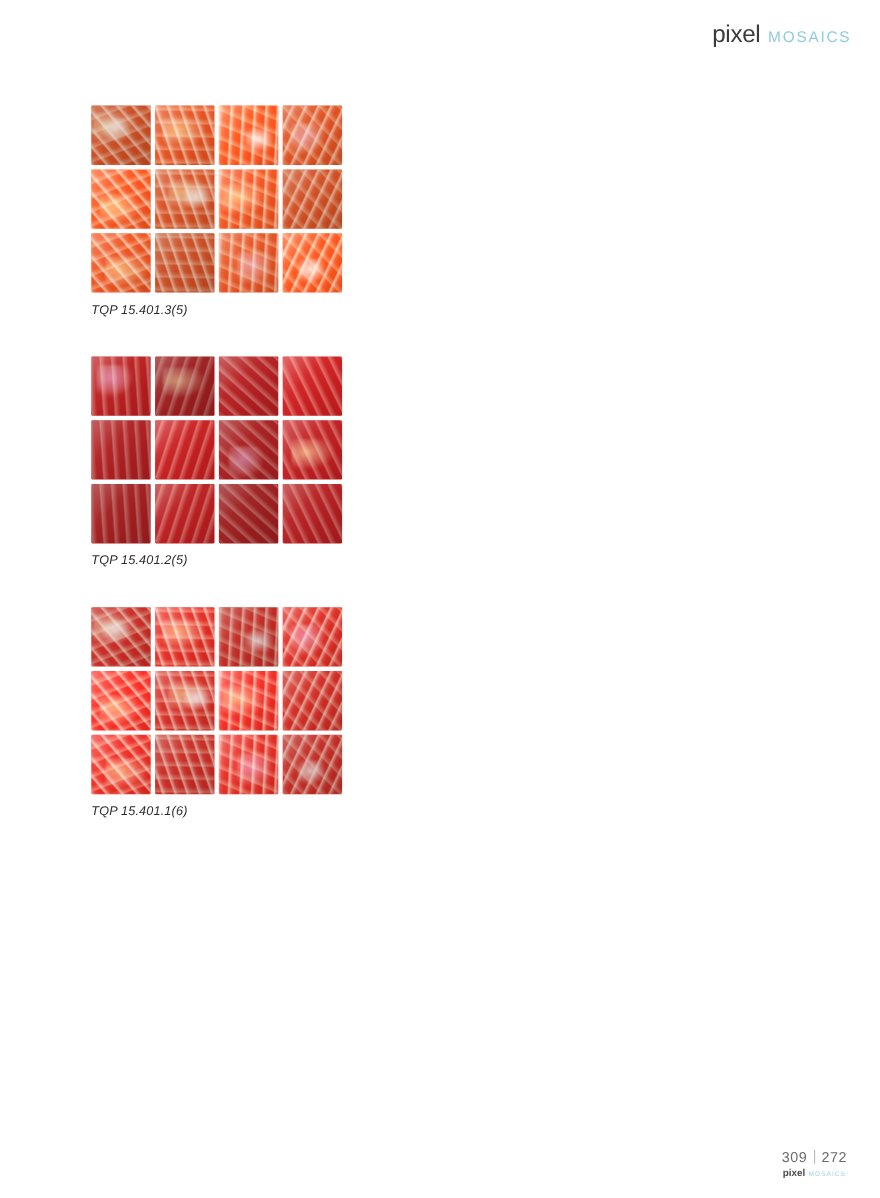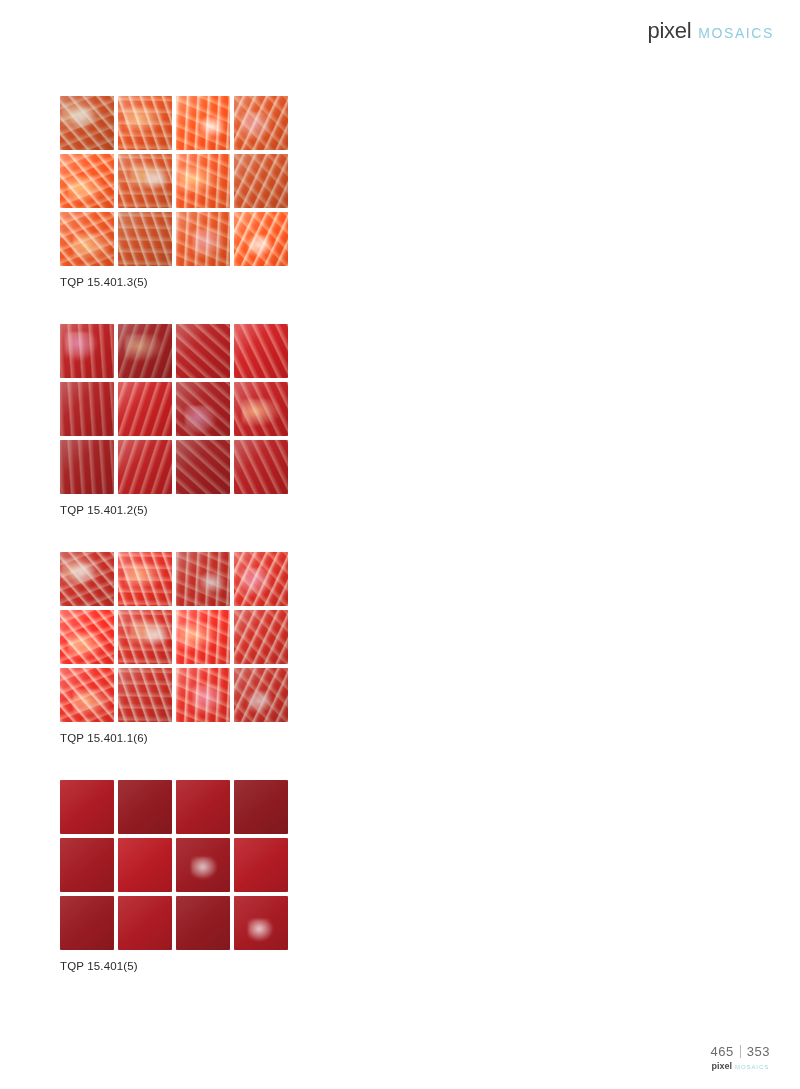--- a/index.html
+++ b/index.html
@@ -45,21 +45,21 @@
     display: grid;
     grid-template-columns: 1fr 1fr;
     column-gap: 0px;
     row-gap: 0px;
   }
 
   .swatch-block {
     height: 228px;
     position: relative;
   }
-  .swatch-block.col-left  { padding-left: 60px; }
+  .swatch-block.col-left  { padding-left: 83px; font-style: italic; }
   .swatch-block.col-right { padding-left: 488px; }
 
   .tile-grid {
     display: grid;
     grid-template-columns: repeat(4, 54px);
     grid-template-rows: repeat(3, 54px);
     column-gap: 4px;
     row-gap: 4px;
     width: 228px;
   }
@@ -356,47 +356,26 @@
           <div class="pearl" style="left: 30%; top: 32%;"></div>
         </div>
         <div class="tile irid" style="background: rgb(224, 43, 34); filter: brightness(0.912) saturate(0.928);">
           <div class="streaks" style="transform: rotate(33deg) scale(1.5);"></div>
           <div class="white-blob" style="left: 25%; top: 43%;"></div>
         </div>
       </div>
       <div class="swatch-label">TQP 15.401.1(6)</div>
     </div>
     <div class="swatch-block col-right"></div>
-    <div class="swatch-block col-left">
-      <div class="tile-grid">
-        <div class="tile flat" style="background: rgb(168, 28, 36); filter: brightness(1.044) saturate(1.036);"></div>
-        <div class="tile flat" style="background: rgb(168, 28, 36); filter: brightness(0.934) saturate(0.946);"></div>
-        <div class="tile flat" style="background: rgb(168, 28, 36); filter: brightness(1.022) saturate(1.018);"></div>
-        <div class="tile flat" style="background: rgb(168, 28, 36); filter: brightness(0.912) saturate(0.928);"></div>
-        <div class="tile flat" style="background: rgb(168, 28, 36); filter: brightness(1) saturate(1);"></div>
-        <div class="tile flat" style="background: rgb(168, 28, 36); filter: brightness(1.088) saturate(1.072);"></div>
-        <div class="tile flat" style="background: rgb(168, 28, 36); filter: brightness(0.978) saturate(0.982);">
-          <div class="white-blob" style="left: 28%; top: 36%;"></div>
-        </div>
-        <div class="tile flat" style="background: rgb(168, 28, 36); filter: brightness(1.066) saturate(1.054);"></div>
-        <div class="tile flat" style="background: rgb(168, 28, 36); filter: brightness(0.956) saturate(0.964);"></div>
-        <div class="tile flat" style="background: rgb(168, 28, 36); filter: brightness(1.044) saturate(1.036);"></div>
-        <div class="tile flat" style="background: rgb(168, 28, 36); filter: brightness(0.934) saturate(0.946);"></div>
-        <div class="tile flat" style="background: rgb(168, 28, 36); filter: brightness(1.022) saturate(1.018);">
-          <div class="white-blob" style="left: 25%; top: 43%;"></div>
-        </div>
-      </div>
-      <div class="swatch-label">TQP 15.401(5)</div>
-    </div>
     <div class="swatch-block col-right"></div>
   </div>
 
 <div class="page-footer">
   <div class="page-numbers">
-    <span>465</span>
+    <span>309</span>
     <span class="page-sep"></span>
-    <span>353</span>
+    <span>272</span>
   </div>
   <div class="footer-brand">
     <span class="footer-pixel">pixel</span>
     <span class="footer-mosaics">MOSAICS</span>
   </div>
 </div>
 
 </body></html>

